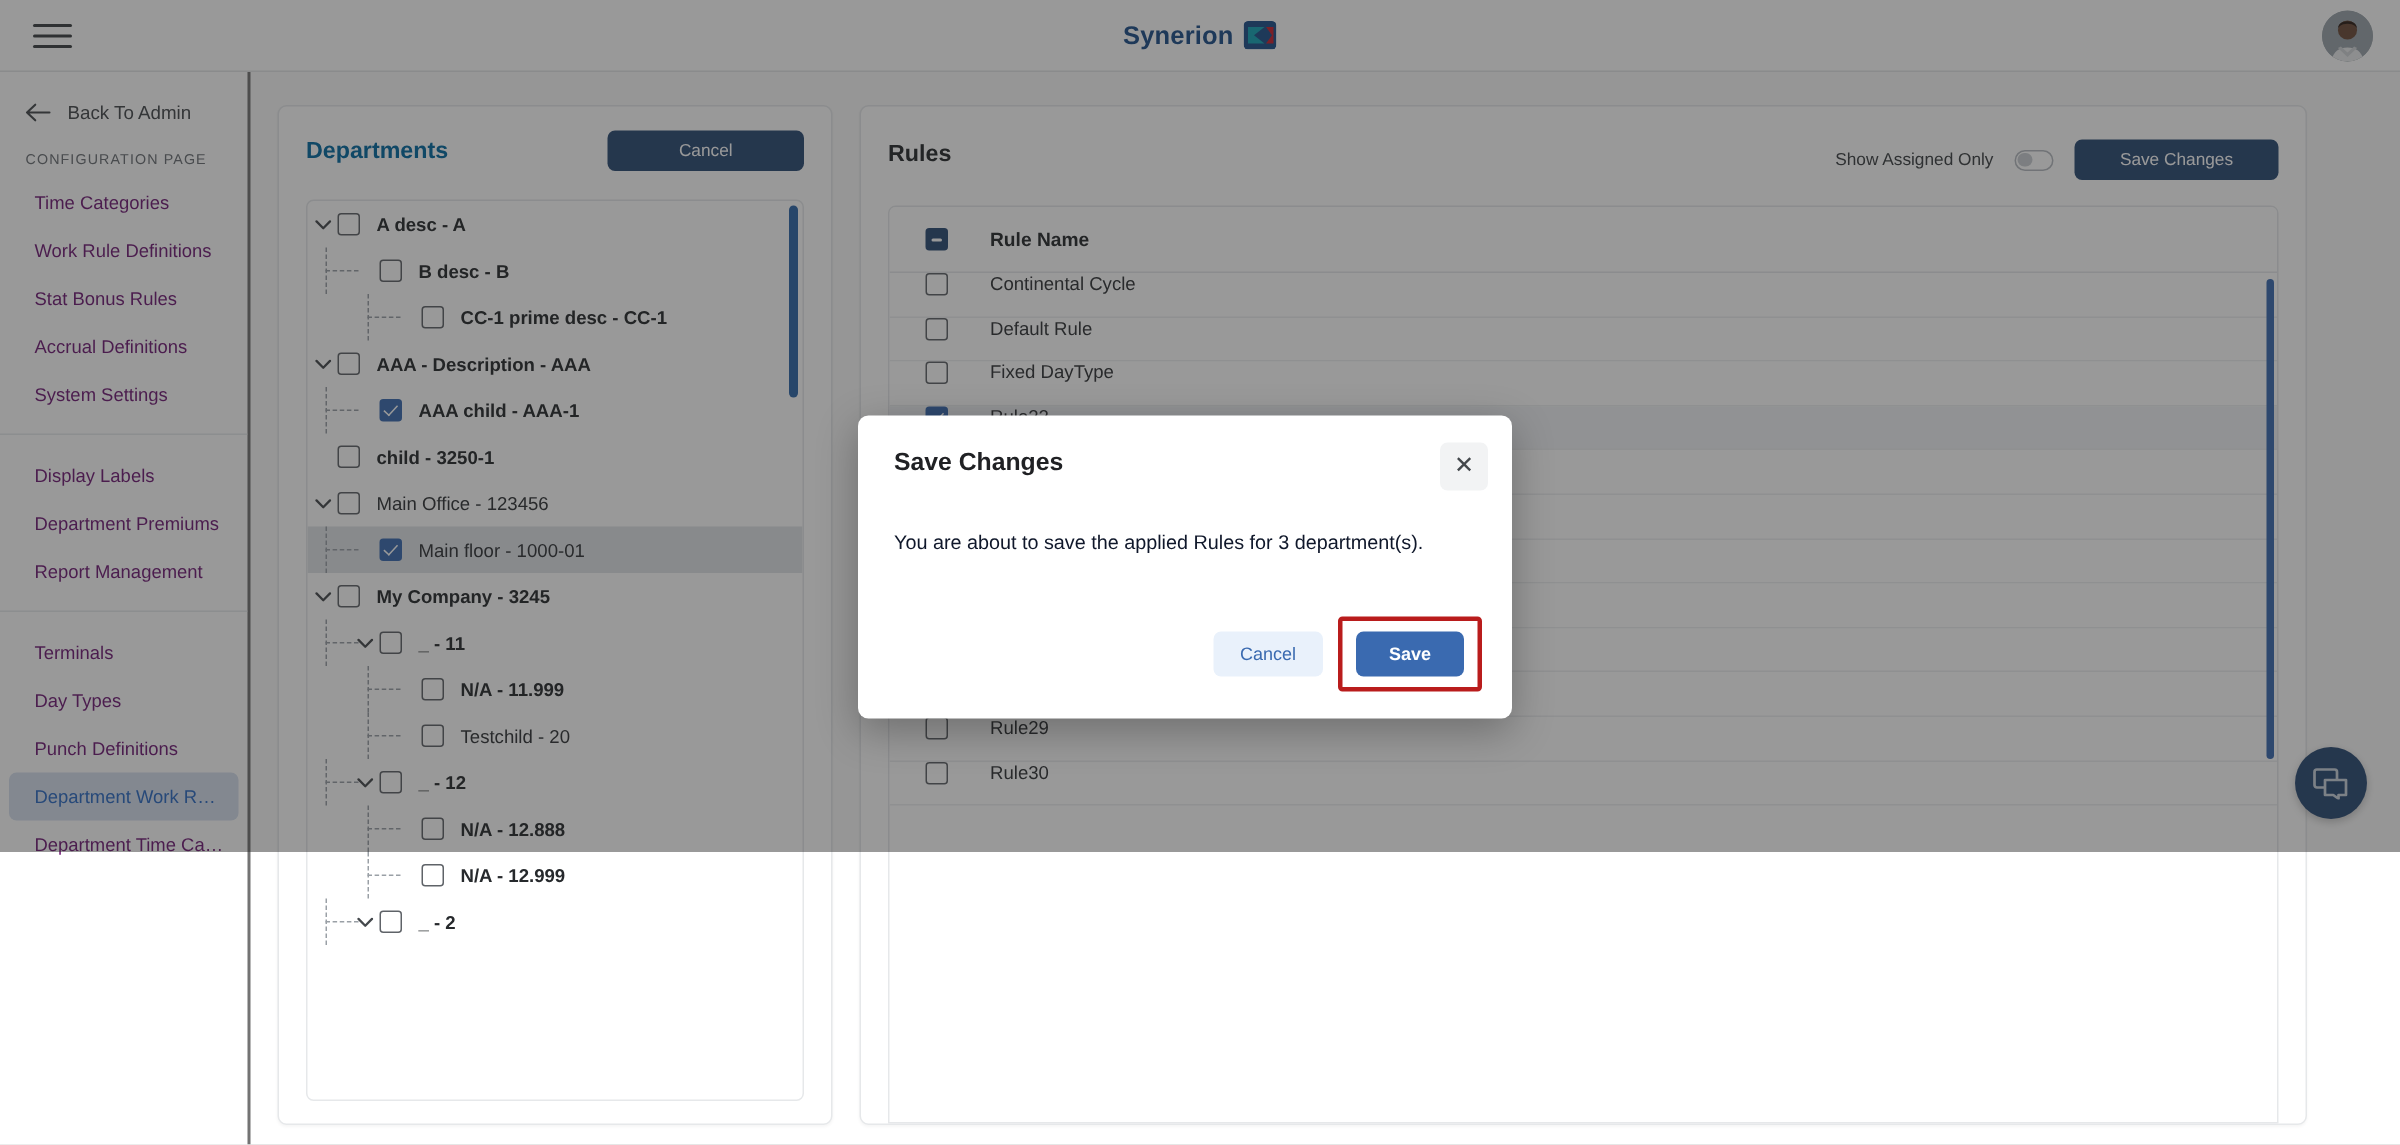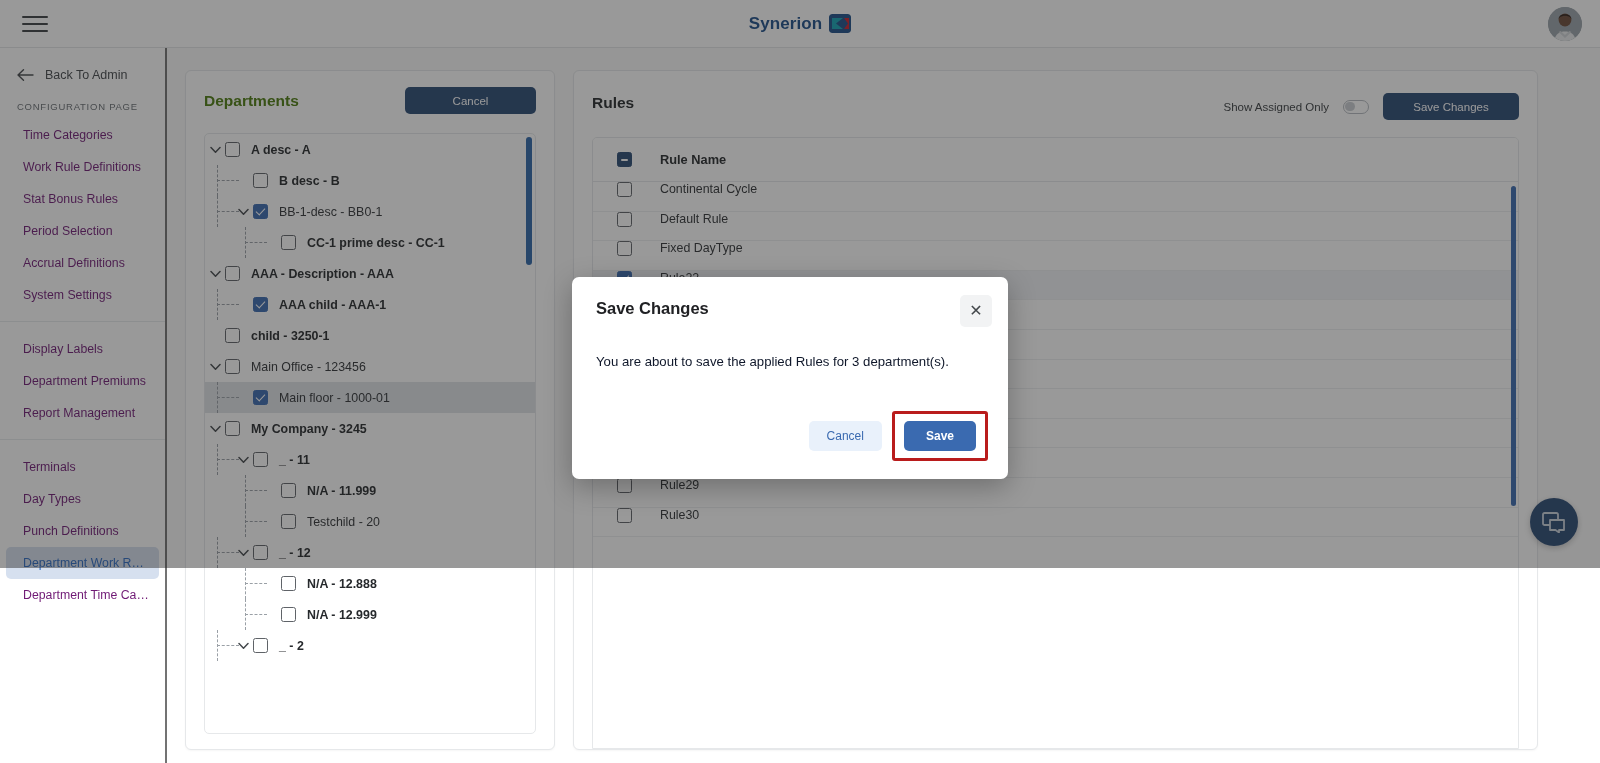--- a/index.html
+++ b/index.html
@@ -70,21 +70,21 @@
     position: absolute; background: #ffffff; border: 1px solid #e6e8ea;
     border-radius: 6px; box-shadow: 0 1px 2px rgba(0,0,0,0.04);
   }
   .dept-panel { left: 18px; top: 22px; width: 370px; height: 680px; }
   .rules-panel { left: 406px; top: 22px; width: 965px; height: 680px; }
 
   .panel-head {
     display: flex; align-items: center; justify-content: space-between;
     padding: 16px 18px 0 18px;
   }
-  .panel-title { font-size: 15.5px; font-weight: 700; color: #4d7c0f; }
+  .panel-title { font-size: 15.5px; font-weight: 700; color: #0369a1; }
   .btn-navy {
     background: #2a4a74; color: #ffffff; border: none; border-radius: 5px;
     font-size: 11.5px; font-family: inherit; cursor: pointer;
     padding: 0 16px; height: 27px; min-width: 131px;
   }
   .btn-navy.wide { min-width: 136px; }
 
   
   .tree-wrap {
     position: absolute; left: 18px; top: 62px; right: 18px; bottom: 15px;
@@ -250,21 +250,20 @@
         </svg>
       </span>
       <span class="back-label">Back To Admin</span>
     </div>
     <div class="section-caption">CONFIGURATION PAGE</div>
 
     <div class="nav-group">
       <div class="nav-item">Time Categories</div>
       <div class="nav-item">Work Rule Definitions</div>
       <div class="nav-item">Stat Bonus Rules</div>
-      <div class="nav-item">Period Selection</div>
       <div class="nav-item">Accrual Definitions</div>
       <div class="nav-item">System Settings</div>
     </div>
 
     <div class="nav-group">
       <div class="nav-item">Display Labels</div>
       <div class="nav-item">Department Premiums</div>
       <div class="nav-item">Report Management</div>
     </div>
 
@@ -296,32 +295,20 @@
               <span class="cbx"></span>
               <span class="tree-label bold">A desc - A</span>
             </div>
             <div class="tree-row">
               <div style="width: 28px; flex: 0 0 auto;"></div>
               <div class="guide guide-h" style="left: 12px; top: 15px; width: 22px;"></div>
               <div class="guide guide-v" style="left: 12px; top: 0px; height: 31px;"></div>
               <span class="twisty"></span>
               <span class="cbx"></span>
               <span class="tree-label bold">B desc - B</span>
-            </div>
-            <div class="tree-row">
-              <div style="width: 28px; flex: 0 0 auto;"></div>
-              <div class="guide guide-h" style="left: 12px; top: 15px; width: 22px;"></div>
-              <div class="guide guide-v" style="left: 12px; top: 0px; height: 31px;"></div>
-              <span class="twisty">
-                <svg width="11" height="8" viewBox="0 0 11 8">
-                  <path d="M1 1.6 L5.5 6.2 L10 1.6" stroke="#45494d" stroke-width="1.5" fill="none" stroke-linecap="round" stroke-linejoin="round"></path>
-                </svg>
-              </span>
-              <span class="cbx checked"></span>
-              <span class="tree-label">BB-1-desc - BB0-1</span>
             </div>
             <div class="tree-row">
               <div style="width: 56px; flex: 0 0 auto;"></div>
               <div class="guide guide-h" style="left: 40px; top: 15px; width: 22px;"></div>
               <div class="guide guide-v" style="left: 40px; top: 0px; height: 31px;"></div>
               <span class="twisty"></span>
               <span class="cbx"></span>
               <span class="tree-label bold">CC-1 prime desc - CC-1</span>
             </div>
             <div class="tree-row">

